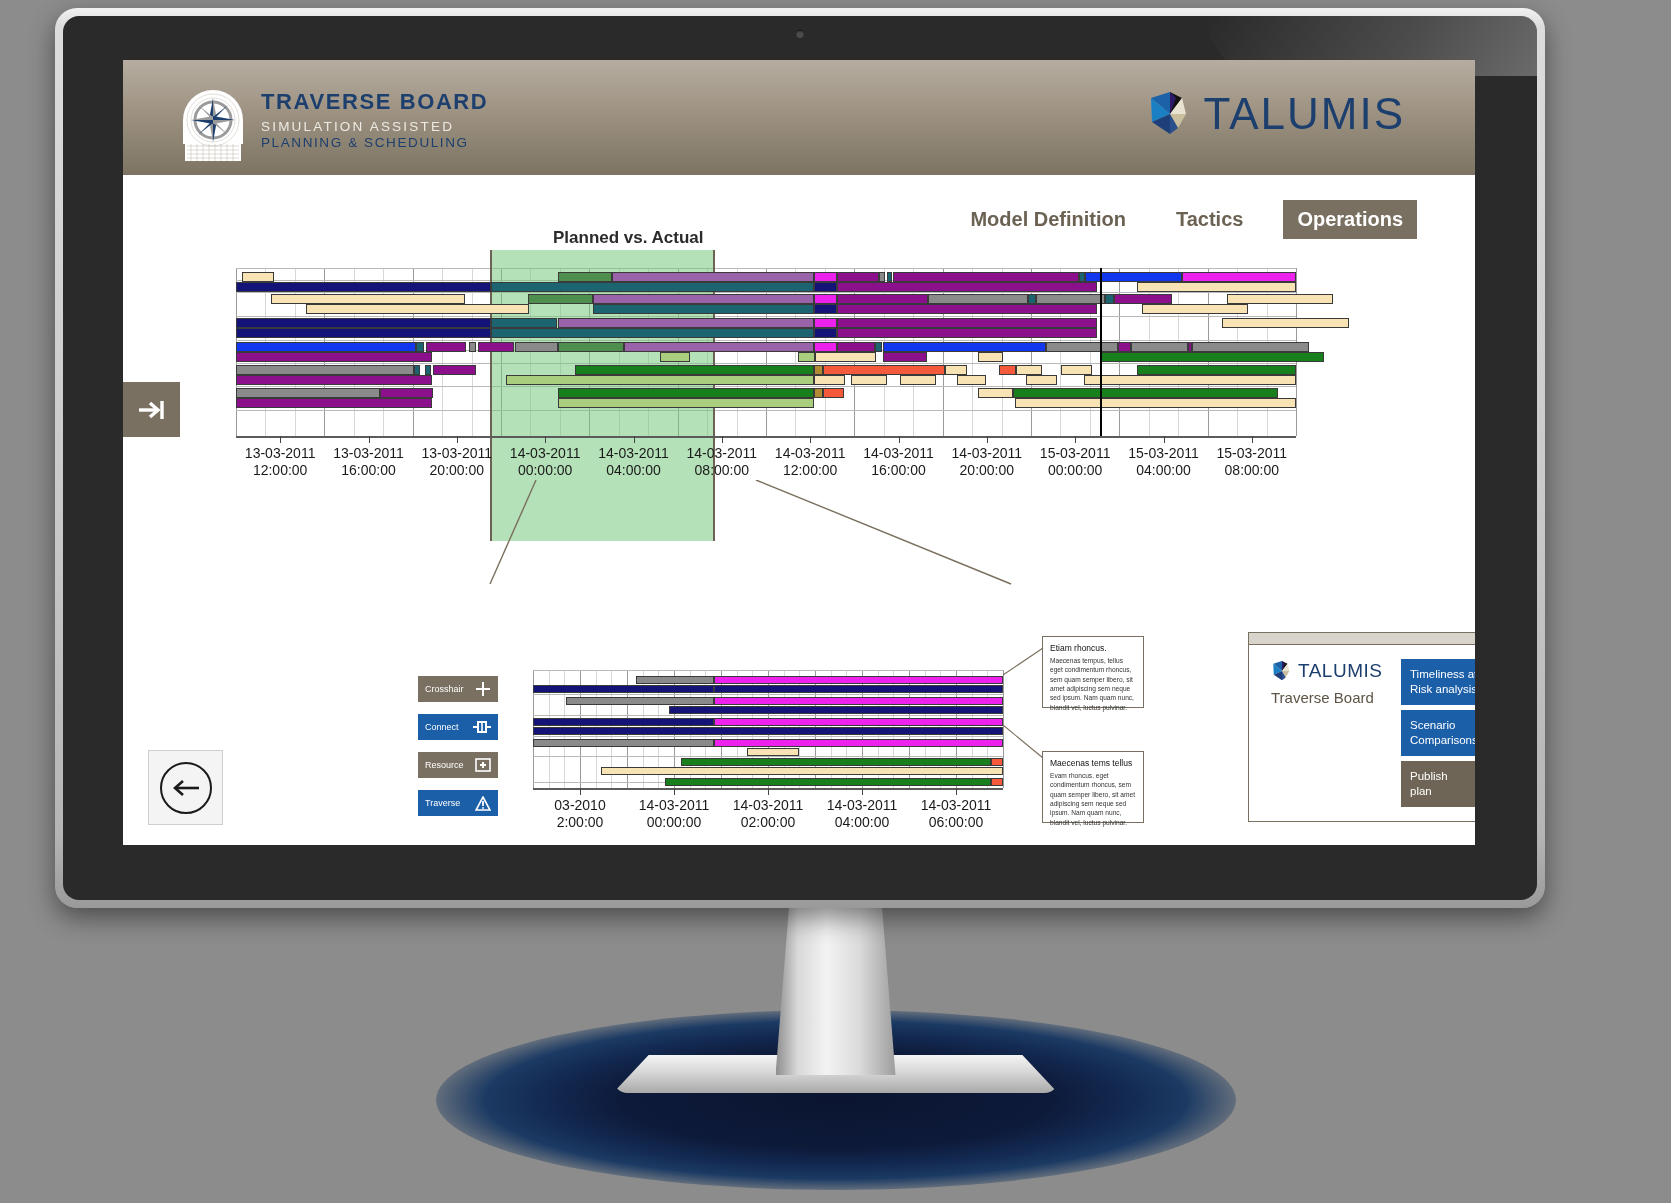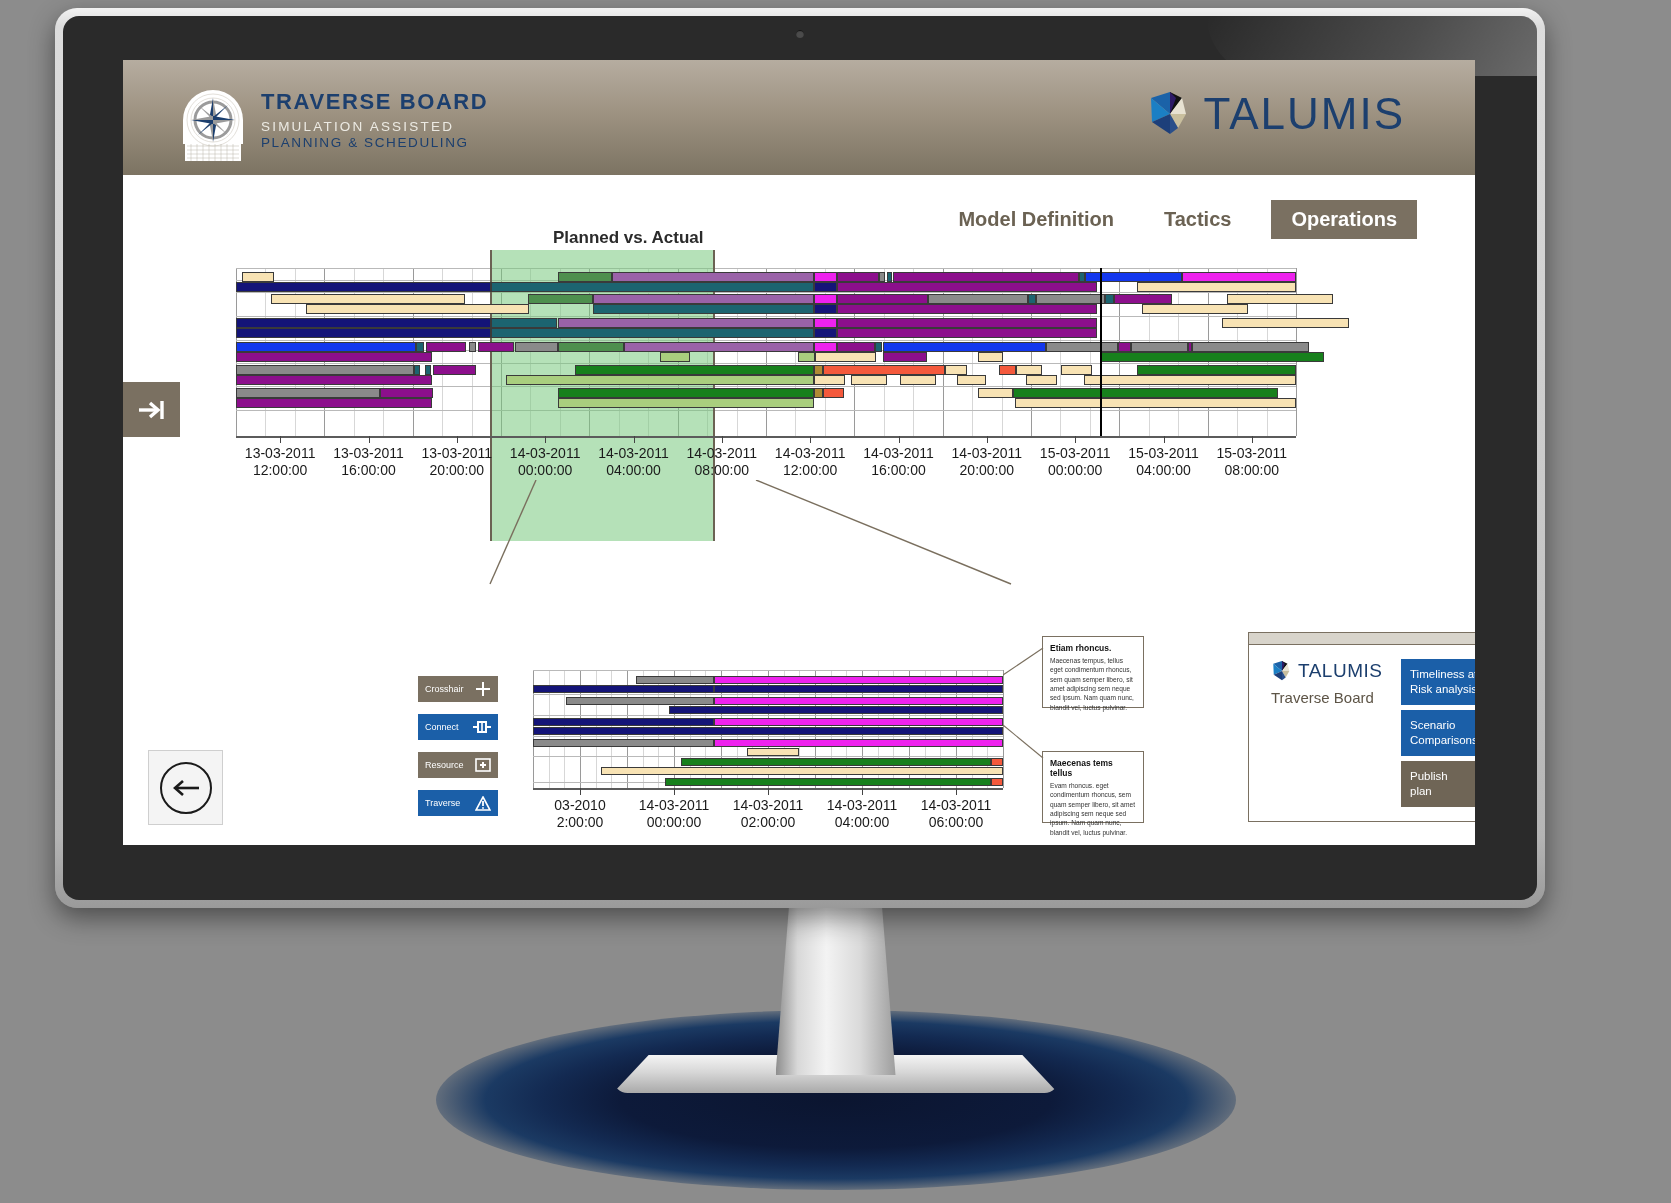--- a/index.html
+++ b/index.html
@@ -37,21 +37,21 @@
   .brand-txt{line-height:1;}
   .brand-title{font-size:22px;font-weight:bold;letter-spacing:1.6px;color:#1c3f6e;}
   .brand-sub1{font-size:13.5px;letter-spacing:2.2px;color:#eceae3;margin-top:7px;}
   .brand-sub2{font-size:13.5px;letter-spacing:1.6px;color:#1c3f6e;margin-top:2px;}
   .talumis-hdr{position:absolute;right:70px;top:28px;display:flex;align-items:center;gap:10px;}
   .talumis-word{font-size:44px;letter-spacing:2px;color:#1c3f6e;font-family:"Liberation Sans",sans-serif;}
 
   
   .navbar{position:absolute;right:58px;top:140px;display:flex;align-items:center;gap:30px;}
   .navitem{font-size:20px;font-weight:bold;color:#6b6253;padding:6px 10px;cursor:pointer;}
-  .navitem.active{background:#7a7061;color:#ffffff;padding:8px 20px;text-align:right;}
+  .navitem.active{background:#7a7061;color:#ffffff;padding:8px 14px;text-align:right;}
 
   
   .chart-title{position:absolute;left:430px;top:168px;font-size:17px;font-weight:bold;color:#2b2b2b;}
   #main-chart{position:absolute;left:113px;top:208px;width:1060px;height:168px;}
   #main-axis{position:absolute;left:113px;top:376px;width:1060px;height:46px;}
   .gridcol{position:absolute;top:0;bottom:0;width:1px;background:#9a9a9a;}
   .gridcol.minor{background:#d7d7d7;}
   .bar{position:absolute;height:10px;box-sizing:border-box;border:1px solid #3a3a3a;}
   .row-sep{position:absolute;left:0;right:0;height:1px;background:#b9b9b9;}
   .hl{position:absolute;top:-18px;bottom:-105px;background:rgba(120,200,125,.55);
@@ -72,21 +72,21 @@
   
   .toolbtn{position:absolute;width:80px;height:26px;display:flex;align-items:center;
      justify-content:space-between;padding:0 7px;box-sizing:border-box;color:#fff;
      font-size:9px;cursor:pointer;}
   .toolbtn.brown{background:#7a7061;}
   .toolbtn.blue{background:#1b5fa8;}
   .toolbtn svg{flex:0 0 auto;}
 
   
   .callout{position:absolute;border:1px solid #7a7061;background:#fff;padding:6px 7px;box-sizing:border-box;}
-  .callout h4{margin:0 0 3px 0;font-size:8.5px;color:#111;font-weight:bold;}
+  .callout h4{margin:0 0 3px 0;font-size:8.5px;color:#111;font-weight:normal;}
   .callout p{margin:0;font-size:6.6px;line-height:1.42;color:#333;}
 
   
   #right-panel{position:absolute;left:1125px;top:572px;width:300px;height:190px;
      border:1px solid #7a7061;background:#fff;box-sizing:border-box;}
   #right-panel .pbar{height:11px;background:#d8d4cb;border-bottom:1px solid #7a7061;}
   .panel-brand{position:absolute;left:22px;top:26px;}
   .panel-brand .tl{display:flex;align-items:center;gap:5px;}
   .panel-brand .tlword{font-size:19px;color:#1c3f6e;letter-spacing:.5px;}
   .panel-brand .tb{font-size:15px;color:#5d5446;margin-top:6px;}

